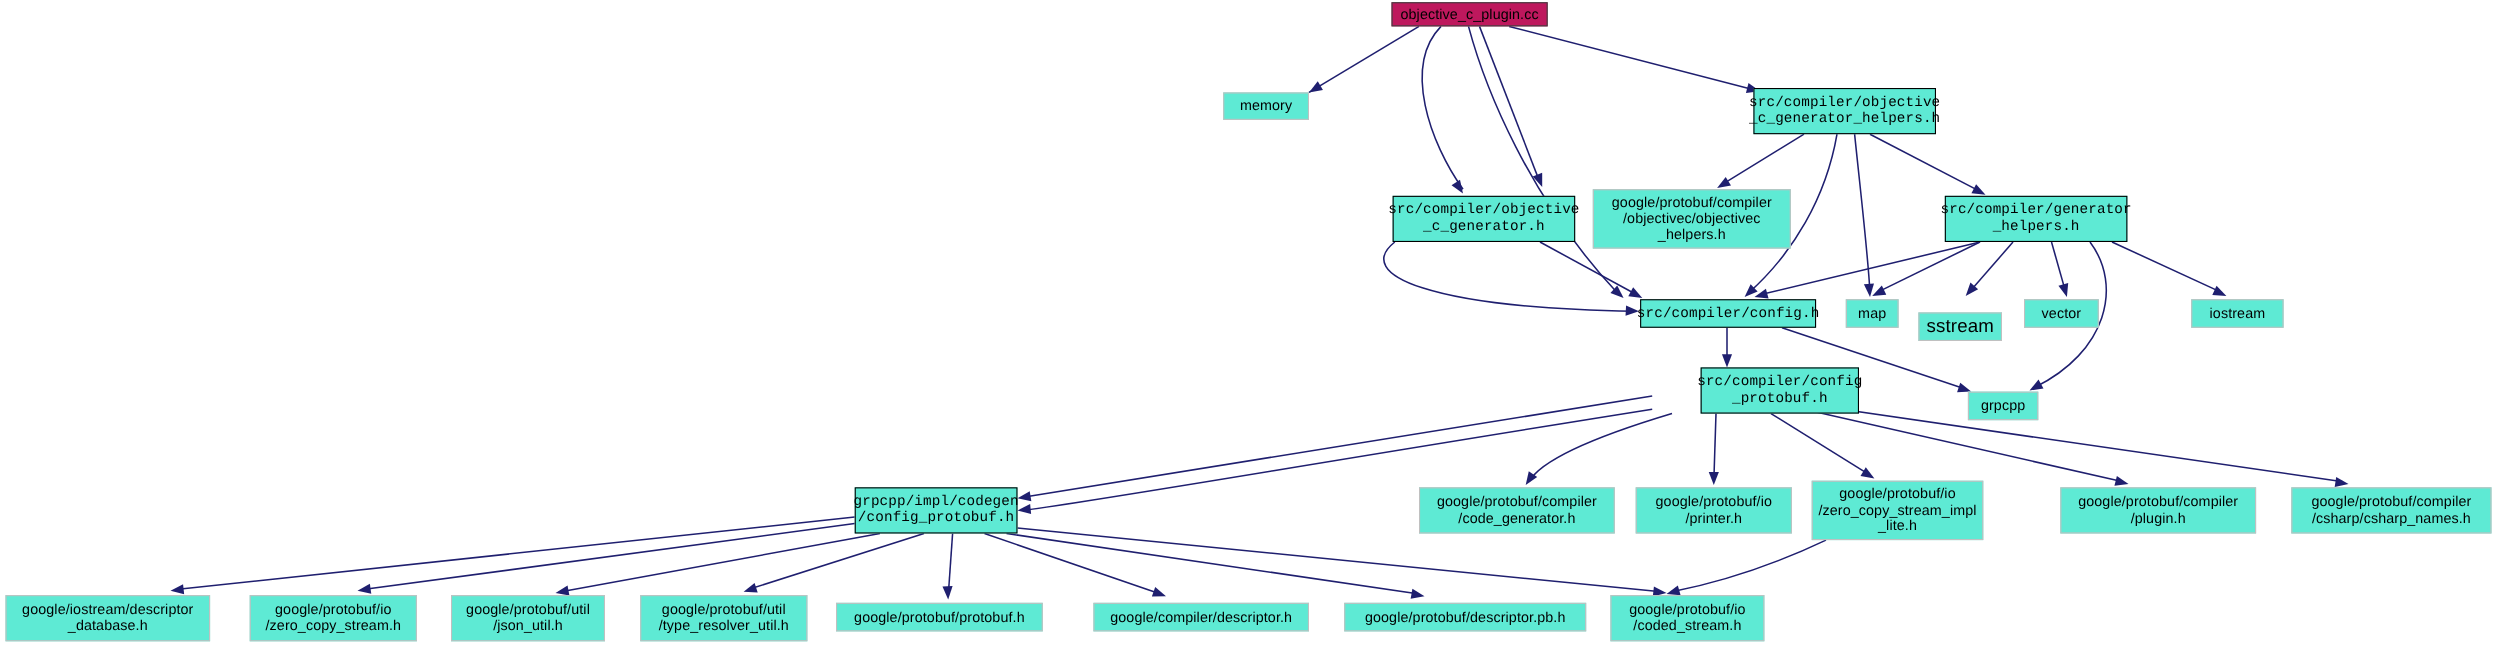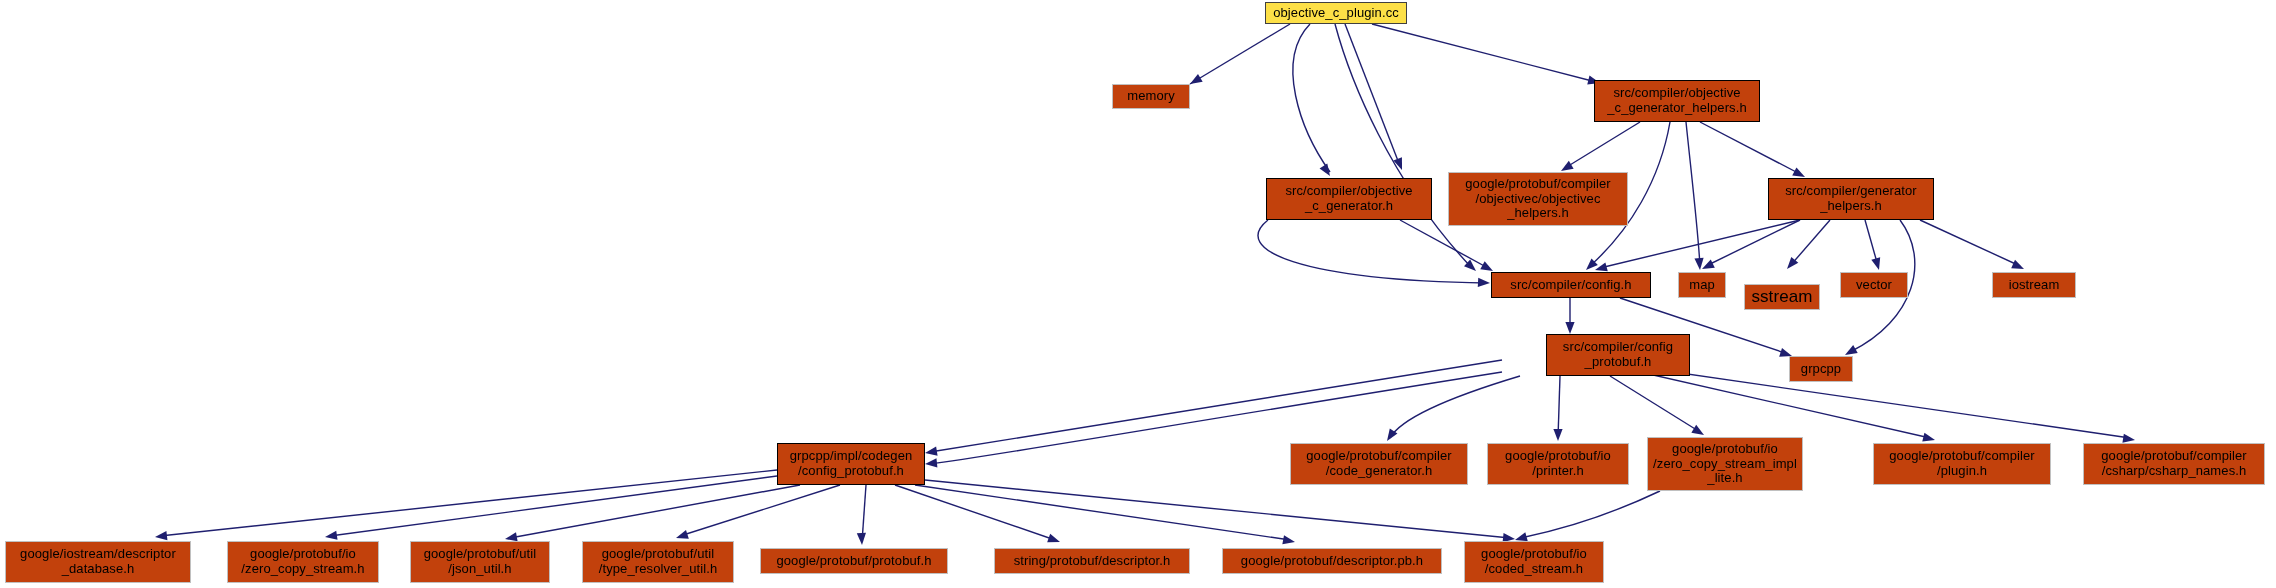--- a/index.html
+++ b/index.html
@@ -1,24 +1,24 @@
 <!DOCTYPE html>
 <html><head>
 <meta charset="utf-8">
 <style>
   html,body{margin:0;padding:0;background:#ffffff;}
   #canvas{position:relative;width:2276px;height:588px;background:#ffffff;
           font-family:"Liberation Sans","DejaVu Sans",sans-serif;}
   svg.edges{position:absolute;left:0;top:0;width:2276px;height:588px;overflow:visible;}
   .node{position:absolute;box-sizing:border-box;display:flex;align-items:center;
-        justify-content:center;text-align:center;background:#c2410c;
+        justify-content:center;text-align:center;background:#5eead4;
         border:1px solid #c0c0c0;color:#000000;line-height:1.12;
         white-space:pre;letter-spacing:0.1px;}
-  .node.thick{border:1.6px solid #000000;}
-  .node.root{background:#fde047;border:1.6px solid #404040;}
+  .node.thick{border:1.6px solid #000000;font-family:Liberation Mono, monospace;}
+  .node.root{background:#be185d;border:1.6px solid #404040;}
   .nlabel{display:block;}
 </style>
 </head>
 <body>
 
 <div id="canvas">
   <svg class="edges" viewBox="0 0 2276 588" id="edge-svg">
       <path d="M 1290,24 L 1190,84" fill="none" stroke="#1f1f6f" stroke-width="1.4"></path>
       <polygon points="1190,84 1197.9751963691897,73.92248825984996 1202.6679003275844,81.83567532694673" fill="#1f1f6f"></polygon>
       <path d="M 1310,24 C 1275,60 1300,130 1330,172" fill="none" stroke="#1f1f6f" stroke-width="1.4"></path>
@@ -125,18 +125,18 @@
 /csharp/csharp_names.h</span></div>
       <div class="node" style="left: 5px; top: 541px; width: 186px; height: 42px; font-size: 13px;"><span class="nlabel">google/iostream/descriptor
 _database.h</span></div>
       <div class="node" style="left: 227px; top: 541px; width: 152px; height: 42px; font-size: 13px;"><span class="nlabel">google/protobuf/io
 /zero_copy_stream.h</span></div>
       <div class="node" style="left: 410px; top: 541px; width: 140px; height: 42px; font-size: 13px;"><span class="nlabel">google/protobuf/util
 /json_util.h</span></div>
       <div class="node" style="left: 582px; top: 541px; width: 152px; height: 42px; font-size: 13px;"><span class="nlabel">google/protobuf/util
 /type_resolver_util.h</span></div>
       <div class="node" style="left: 760px; top: 548px; width: 188px; height: 26px; font-size: 13px;"><span class="nlabel">google/protobuf/protobuf.h</span></div>
-      <div class="node" style="left: 994px; top: 548px; width: 196px; height: 26px; font-size: 13px;"><span class="nlabel">string/protobuf/descriptor.h</span></div>
+      <div class="node" style="left: 994px; top: 548px; width: 196px; height: 26px; font-size: 13px;"><span class="nlabel">google/compiler/descriptor.h</span></div>
       <div class="node" style="left: 1222px; top: 548px; width: 220px; height: 26px; font-size: 13px;"><span class="nlabel">google/protobuf/descriptor.pb.h</span></div>
       <div class="node" style="left: 1464px; top: 541px; width: 140px; height: 42px; font-size: 13px;"><span class="nlabel">google/protobuf/io
 /coded_stream.h</span></div>
     </div>
 </div>
 
 </body></html>

